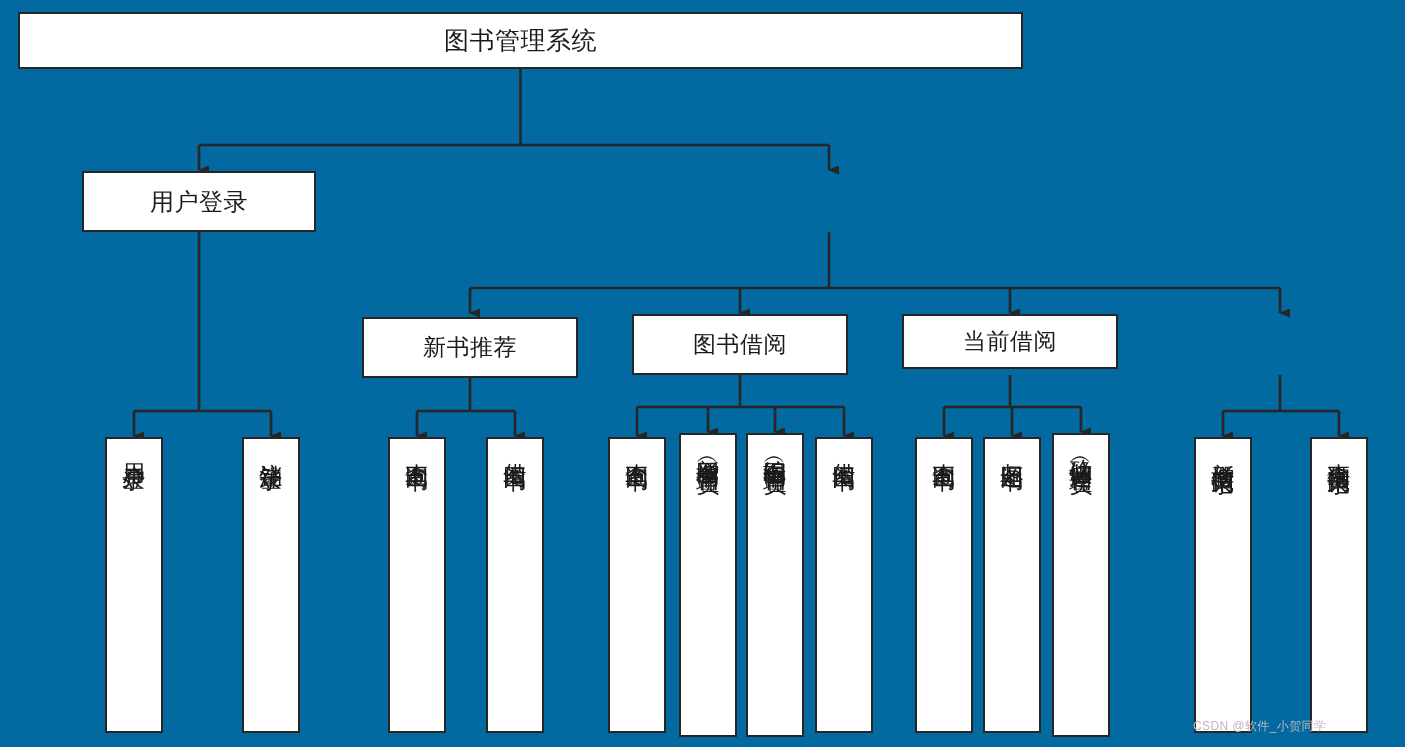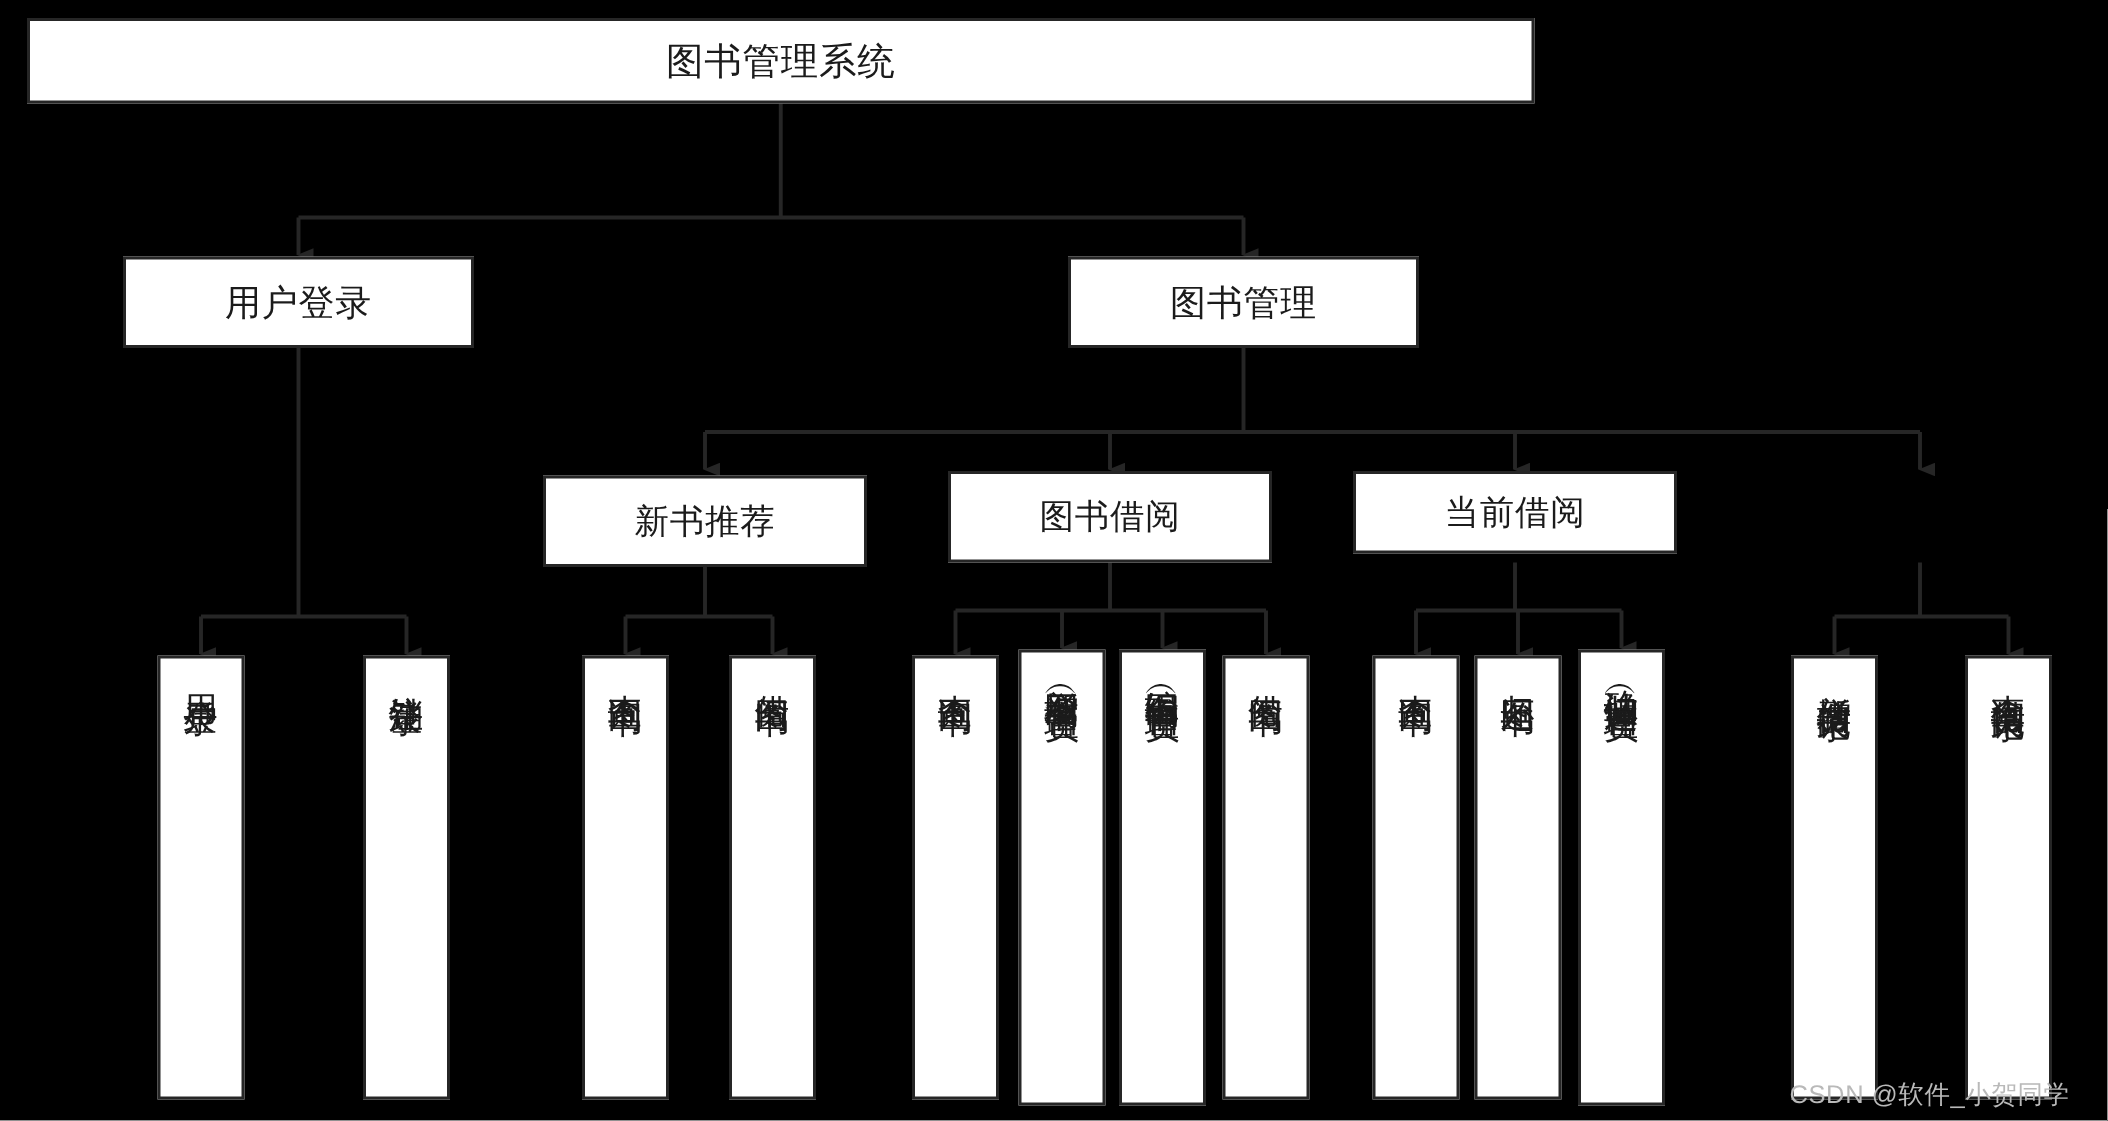--- a/index.html
+++ b/index.html
@@ -8,21 +8,21 @@
     padding: 0;
     background: #ffffff;
   }
   body {
     font-family: "Liberation Sans", "DejaVu Sans", sans-serif;
   }
   #diagram-root {
     position: relative;
     width: 1405px;
     height: 747px;
-    background: #000000;
+    background: #0369a1;
     overflow: hidden;
   }
   #edge-layer {
     position: absolute;
     left: 0;
     top: 0;
     width: 1405px;
     height: 747px;
     pointer-events: none;
   }
@@ -56,21 +56,21 @@
   .node-label {
     display: block;
   }
   .lvl-root .node-label { font-size: 25px; }
   .lvl-1 .node-label { font-size: 24px; }
   .lvl-2 .node-label { font-size: 23px; }
   .lvl-3 .node-label { font-size: 23px; }
   #watermark {
     position: absolute;
     color: #b9b9b9;
-    font-size: 17px;
+    font-size: 12px;
     white-space: nowrap;
     letter-spacing: 0.4px;
     font-family: "Liberation Sans", "DejaVu Sans", sans-serif;
   }
 </style>
 </head>
 <body>
 
 <div id="diagram-root">
 
@@ -117,23 +117,20 @@
       </g>
   </svg>
 
   <div class="node horizontal lvl-root" style="left: 18px; top: 12px; width: 1005px; height: 57px;">
     <span class="node-label">图书管理系统</span>
   </div>
 
   <div class="node horizontal lvl-1" style="left: 82px; top: 171px; width: 234px; height: 61px;">
     <span class="node-label">用户登录</span>
   </div>
-  <div class="node horizontal lvl-1" style="left: 712px; top: 171px; width: 234px; height: 61px;">
-    <span class="node-label">图书管理</span>
-  </div>
 
   <div class="node horizontal lvl-2" style="left: 362px; top: 317px; width: 216px; height: 61px;">
     <span class="node-label">新书推荐</span>
   </div>
   <div class="node horizontal lvl-2" style="left: 632px; top: 314px; width: 216px; height: 61px;">
     <span class="node-label">图书借阅</span>
   </div>
   <div class="node horizontal lvl-2" style="left: 902px; top: 314px; width: 216px; height: 55px;">
     <span class="node-label">当前借阅</span>
   </div>

